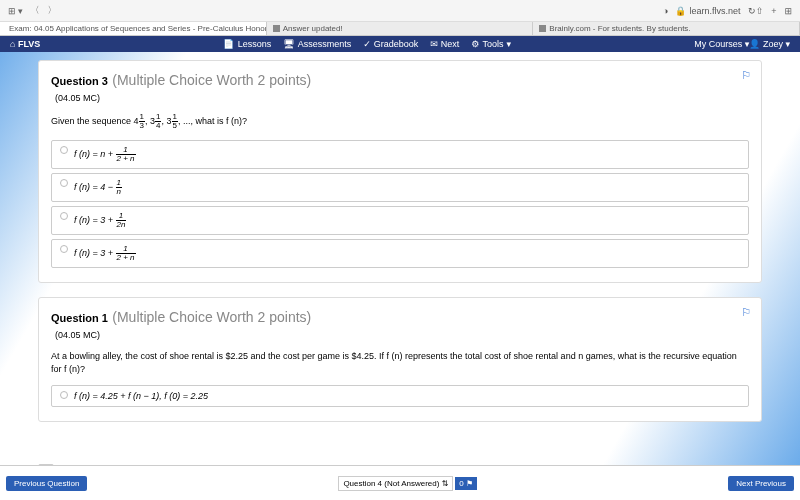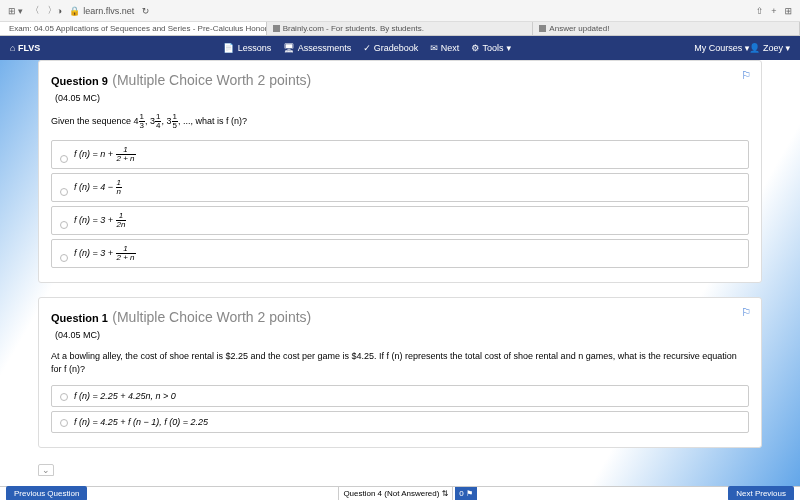--- a/index.html
+++ b/index.html
@@ -1,46 +1,46 @@
 <!DOCTYPE html>
 <html><head>
 <meta charset="utf-8">
 <style>
 *{margin:0;padding:0;box-sizing:border-box;font-family:Arial,Helvetica,sans-serif}
 body{width:800px;height:500px;overflow:hidden;background:linear-gradient(120deg,#5da3e8 0%,#fff 20%,#fff 80%,#5da3e8 100%);position:relative}
 .browser-bar{height:22px;background:#f5f5f5;display:flex;align-items:center;padding:0 8px;font-size:9px;color:#666;border-bottom:1px solid #ddd}
 .browser-bar .nav{display:flex;gap:8px;align-items:center}
-.browser-bar .addr{flex:1;text-align:left;color:#555}
+.browser-bar .addr{flex:1;text-align:right;color:#555}
 .browser-bar .right{display:flex;gap:8px}
 .tabs{height:14px;background:#ececec;display:flex;font-size:8px;color:#555;border-bottom:1px solid #ccc}
 .tabs .tab{flex:1;padding:2px 6px;border-right:1px solid #ccc;overflow:hidden;white-space:nowrap;text-overflow:ellipsis;display:flex;align-items:center;gap:3px}
 .tabs .tab.active{background:#fff}
 .tabs .tab .favicon{width:7px;height:7px;background:#888;display:inline-block}
-.navbar{height:24px;background:#253a7a;display:flex;align-items:center;padding:0 10px;color:#fff;font-size:9px}
+.navbar{height:16px;background:#253a7a;display:flex;align-items:center;padding:0 10px;color:#fff;font-size:9px}
 .navbar .brand{font-weight:bold;margin-right:auto}
 .navbar .brand::before{content:"⌂ ";}
 .navbar .menu{display:flex;gap:12px;align-items:center}
 .navbar .menu span{cursor:pointer;display:flex;align-items:center;gap:3px}
 .navbar .right{margin-left:auto;display:flex;gap:0}
 .content{position:absolute;top:60px;left:38px;right:38px;bottom:22px;overflow-y:auto}
 .content::-webkit-scrollbar{width:4px}
 .content::-webkit-scrollbar-thumb{background:#bbb}
 .qcard{background:#fff;border:1px solid #ddd;border-radius:3px;padding:10px 12px;margin-bottom:14px;position:relative}
 .qtitle{font-size:11px;font-weight:bold;display:inline}
 .qworth{font-size:14px;color:#888;font-weight:normal}
 .qcode{font-size:9px;margin:4px 4px 10px}
 .qtext{font-size:9px;margin-bottom:10px;line-height:1.4}
 .flag{position:absolute;top:8px;right:10px;color:#3a78d6;font-size:11px}
-.option{border:1px solid #ccc;border-radius:2px;padding:5px 8px;margin-bottom:4px;font-size:9px;display:flex;align-items:flex-end;gap:6px}
+.option{border:1px solid #ccc;border-radius:2px;padding:5px 8px;margin-bottom:4px;font-size:9px;display:flex;align-items:flex-start;gap:6px}
 .option .radio{width:8px;height:8px;border:1px solid #bbb;border-radius:50%;flex-shrink:0}
 .frac{display:inline-block;text-align:center;vertical-align:middle;font-size:8px;line-height:1}
 .frac .num{display:block;border-bottom:1px solid #000;padding:0 1px}
 .frac .den{display:block;padding:0 1px}
 .math{font-style:italic}
-.bottombar{position:absolute;bottom:0;left:0;right:0;height:14px;background:#fff;border-top:1px solid #ccc;display:flex;align-items:center;padding:0 6px;font-size:9px}
+.bottombar{position:absolute;bottom:0;left:0;right:0;height:35px;background:#fff;border-top:1px solid #ccc;display:flex;align-items:center;padding:0 6px;font-size:9px}
 .btn{background:#2b5fb5;color:#fff;padding:3px 8px;border-radius:2px;font-size:8px;cursor:pointer}
 .qselect{margin:0 auto;display:flex;align-items:center;gap:2px}
 .qselect .sel{border:1px solid #ccc;padding:2px 4px;font-size:8px;background:#fff}
 .qselect .badge{background:#2b5fb5;color:#fff;padding:2px 4px;font-size:8px}
 .chevron{position:absolute;left:38px;bottom:24px;background:#fff;border:1px solid #ccc;border-radius:2px 2px 0 0;padding:0 3px;font-size:9px;color:#888}
 </style>
 </head>
 <body>
 
 <div class="browser-bar">
@@ -62,25 +62,25 @@
   </div>
 </div>
 
 <div class="tabs">
   <div class="tab active">
       <span class="favicon"></span>
       <span>Exam: 04.05 Applications of Sequences and Series - Pre-Calculus Honors V21...</span>
     </div>
   <div class="tab">
       <span class="favicon"></span>
-      <span>Brainly.com - For students. By students.</span>
+      <span>Answer updated!</span>
     </div>
   <div class="tab">
       <span class="favicon"></span>
-      <span>Answer updated!</span>
+      <span>Brainly.com - For students. By students.</span>
     </div>
 </div>
 
 <div class="navbar">
   <span class="brand">FLVS</span>
   <div class="menu">
     <span>📄 <span>Lessons</span></span>
     <span>🖥 <span>Assessments</span></span>
     <span>✓ <span>Gradebook</span></span>
     <span>✉ <span>Next</span></span>
@@ -89,21 +89,21 @@
   <div class="right">
     <span><span>My Courses</span> ▾</span>
     <span>👤 <span>Zoey</span> ▾</span>
   </div>
 </div>
 
 <div class="content">
 
   <div class="qcard">
     <span class="flag">⚐</span>
-    <span class="qtitle">Question 9</span>
+    <span class="qtitle">Question 3</span>
     <span class="qworth">(Multiple Choice Worth 2 points)</span>
     <div class="qcode">(04.05 MC)</div>
     <div class="qtext">
       <span>Given the sequence 4</span><span class="frac"><span class="num">1</span><span class="den">3</span></span><span>, 3</span><span class="frac"><span class="num">1</span><span class="den">4</span></span><span>, 3</span><span class="frac"><span class="num">1</span><span class="den">5</span></span><span>, ..., what is f (n)?</span>
     </div>
     <div class="option">
         <span class="radio"></span>
         <span class="math"><span>f (n) = n + </span><span class="frac"><span class="num">1</span><span class="den">2 + n</span></span></span>
       </div>
     <div class="option">
@@ -121,24 +121,20 @@
   </div>
 
   <div class="qcard">
     <span class="flag">⚐</span>
     <span class="qtitle">Question 1</span>
     <span class="qworth">(Multiple Choice Worth 2 points)</span>
     <div class="qcode">(04.05 MC)</div>
     <div class="qtext">At a bowling alley, the cost of shoe rental is $2.25 and the cost per game is $4.25. If f (n) represents the total cost of shoe rental and n games, what is the recursive equation for f (n)?</div>
     <div class="option">
         <span class="radio"></span>
-        <span class="math">f (n) = 2.25 + 4.25n, n &gt; 0</span>
-      </div>
-    <div class="option">
-        <span class="radio"></span>
         <span class="math">f (n) = 4.25 + f (n − 1), f (0) = 2.25</span>
       </div>
   </div>
 
 </div>
 
 <div class="chevron">⌄</div>
 
 <div class="bottombar">
   <span class="btn">Previous Question</span>

